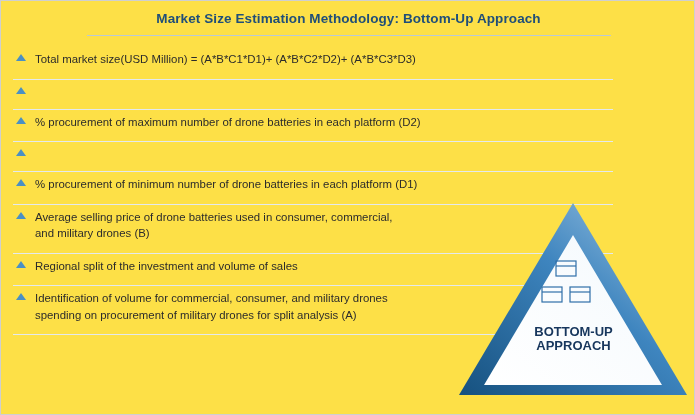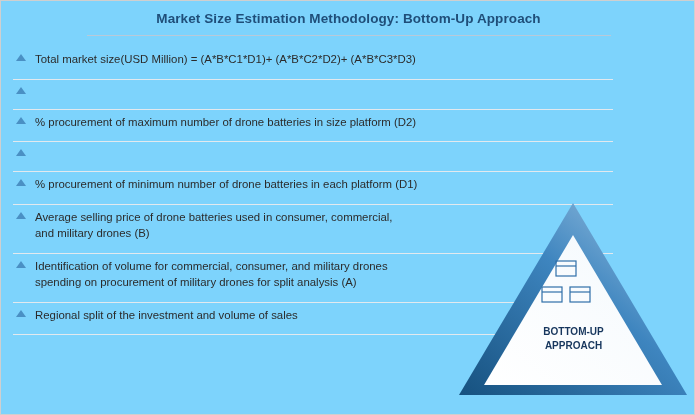--- a/index.html
+++ b/index.html
@@ -9,21 +9,21 @@
   }
   body {
     font-family: "Liberation Sans", sans-serif;
   }
   .frame {
     position: relative;
     width: 695px;
     height: 415px;
     box-sizing: border-box;
     border: 1px solid #cfcfcf;
-    background: #7dd3fc;
+    background: #fde047;
     overflow: hidden;
   }
   .title {
     position: absolute;
     top: 10px;
     left: 0;
     width: 695px;
     text-align: center;
     font-size: 13.5px;
     font-weight: bold;
@@ -92,21 +92,21 @@
   }
   .pyramid svg {
     display: block;
   }
   .pyramid-label {
     position: absolute;
     left: 0;
     top: 126px;
     width: 235px;
     text-align: center;
-    font-size: 10px;
+    font-size: 13px;
     font-weight: bold;
     color: #17365d;
     line-height: 14px;
     white-space: pre-line;
     pointer-events: none;
   }
 </style>
 </head>
 <body>
 
@@ -130,21 +130,21 @@
       <span class="bullet">
           <span class="tri"></span>
         </span>
       <span class="divider"></span>
     </div>
 
     <div class="row">
       <span class="bullet">
           <span class="tri"></span>
         </span>
-      <span class="row-text">% procurement of maximum number of drone batteries in size platform (D2)</span>
+      <span class="row-text">% procurement of maximum number of drone batteries in each platform (D2)</span>
       <span class="divider"></span>
     </div>
 
     <div class="row">
       <span class="bullet">
           <span class="tri"></span>
         </span>
       <span class="divider"></span>
     </div>
 
@@ -163,30 +163,30 @@
         </span>
       <span class="row-text">Average selling price of drone batteries used in consumer, commercial,
 and military drones (B)</span>
       <span class="divider"></span>
     </div>
 
     <div class="row">
       <span class="bullet">
           <span class="tri"></span>
         </span>
+      <span class="row-text">Regional split of the investment and volume of sales</span>
+      <span class="divider"></span>
+    </div>
+
+    <div class="row">
+      <span class="bullet">
+          <span class="tri"></span>
+        </span>
       <span class="row-text">Identification of volume for commercial, consumer, and military drones
 spending on procurement of military drones for split analysis (A)</span>
-      <span class="divider"></span>
-    </div>
-
-    <div class="row">
-      <span class="bullet">
-          <span class="tri"></span>
-        </span>
-      <span class="row-text">Regional split of the investment and volume of sales</span>
       <span class="divider"></span>
     </div>
 
   </div>
 
   <div class="pyramid">
     <svg width="235" height="200" viewBox="0 0 235 200">
       <defs>
         <linearGradient id="gOuter" x1="0" y1="1" x2="1" y2="0">
           <stop offset="0%" stop-color="#16517f"></stop>

